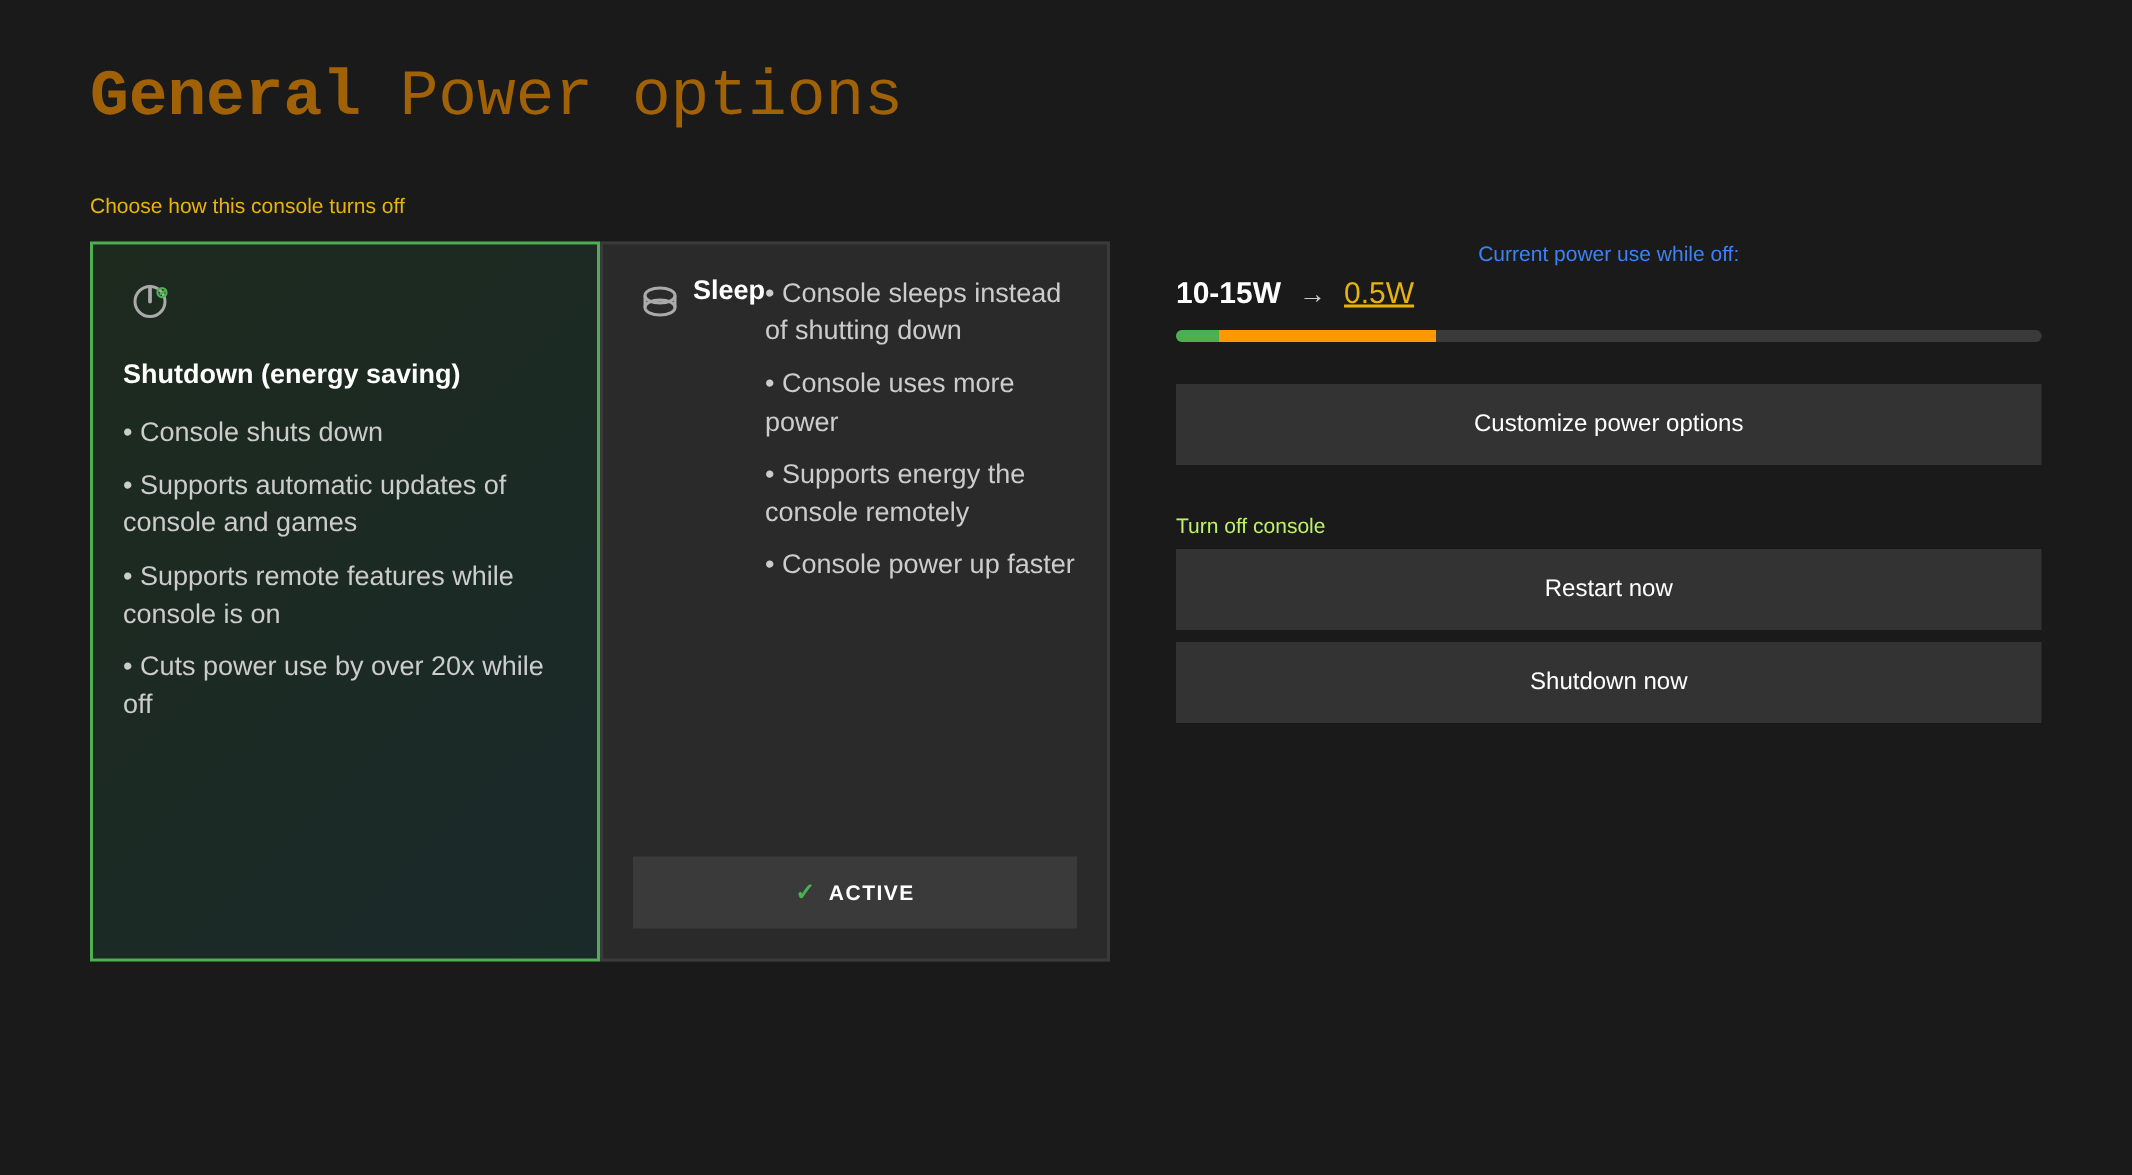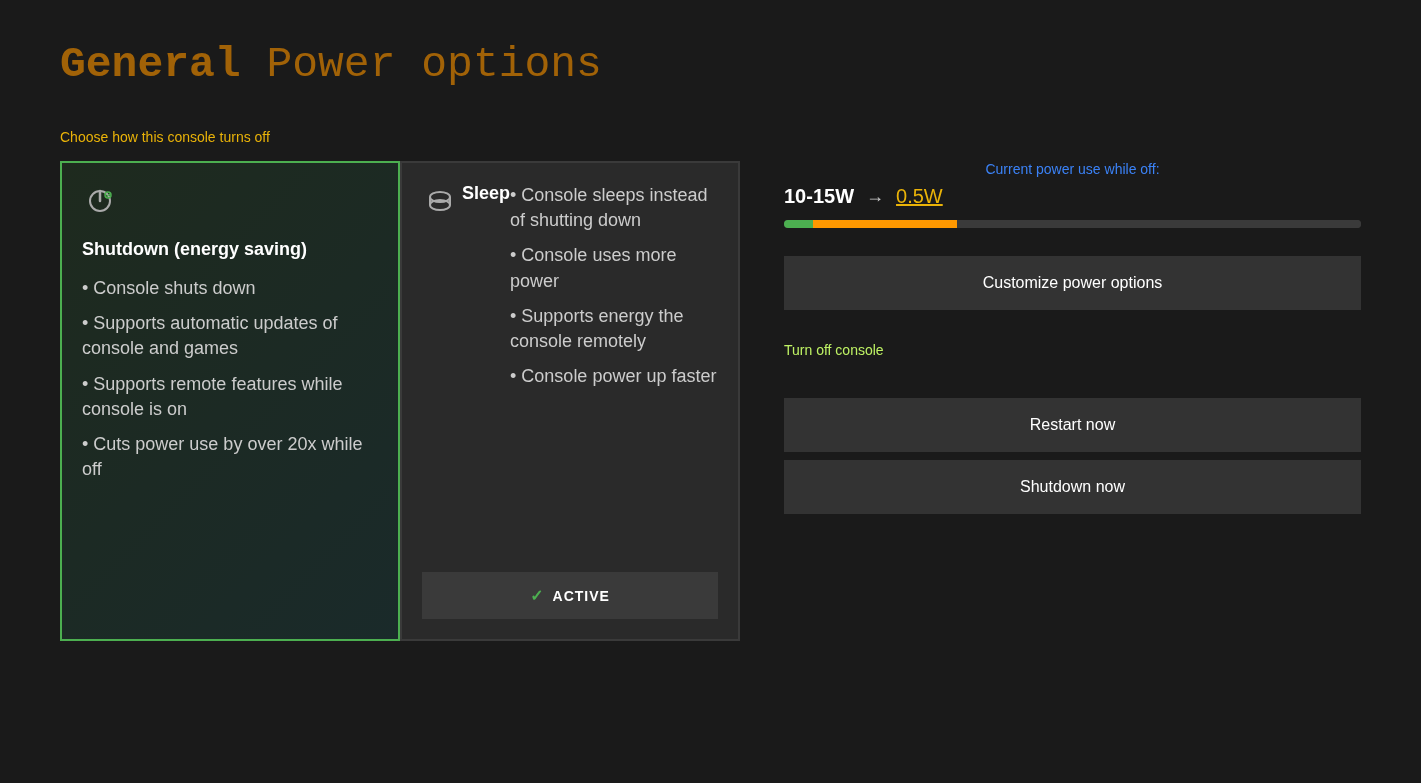--- a/index.html
+++ b/index.html
@@ -266,20 +266,20 @@
         </div>
         <div class="power-bar">
           <div class="power-bar-fill"></div>
         </div>
       </div>
 
       <button class="action-button">Customize power options</button>
 
       <div style="margin-top: 12px;">
         <div class="turn-off-label">Turn off console</div>
-        <button class="action-button" style="margin-bottom: 8px; margin-top: 32px;">Restart now</button>
+        <button class="action-button" style="margin-bottom: 8px;">Restart now</button>
         <button class="action-button">Shutdown now</button>
       </div>
 
     </div>
 
   </div>
 </div>
 
 </body></html>

